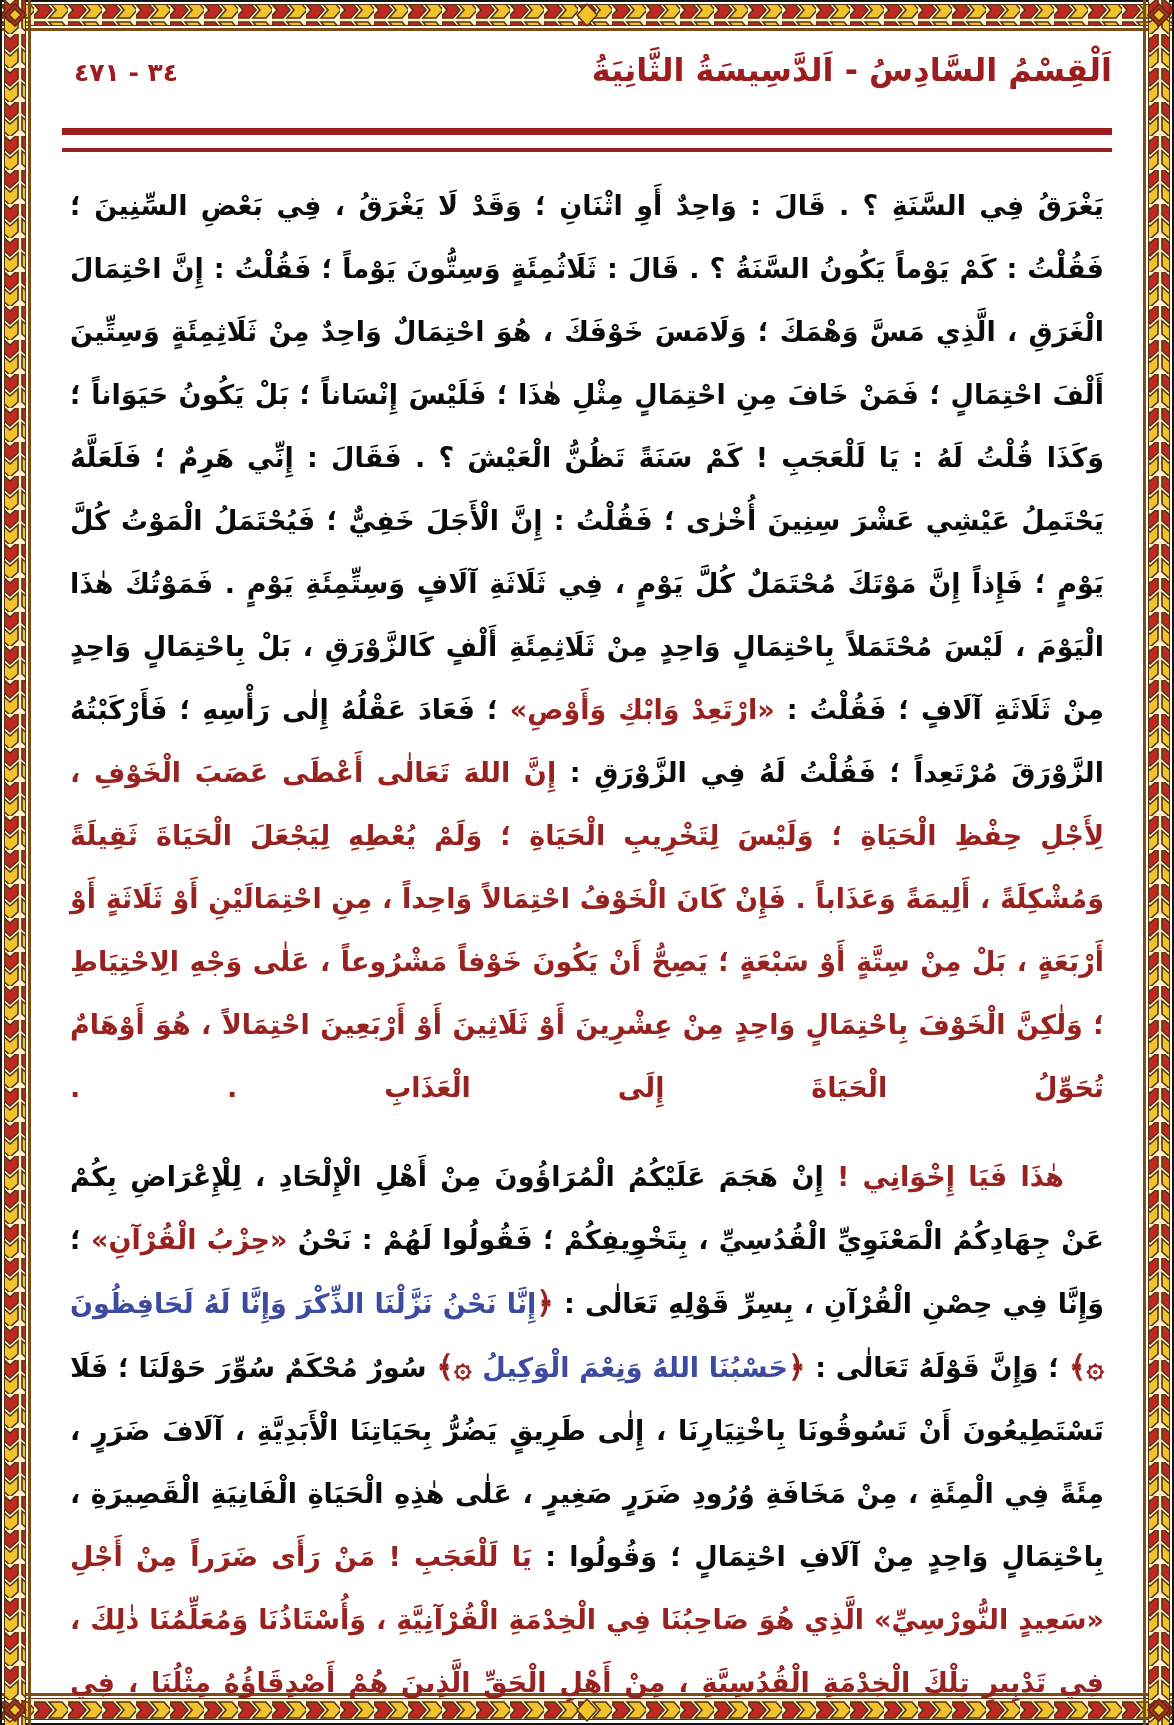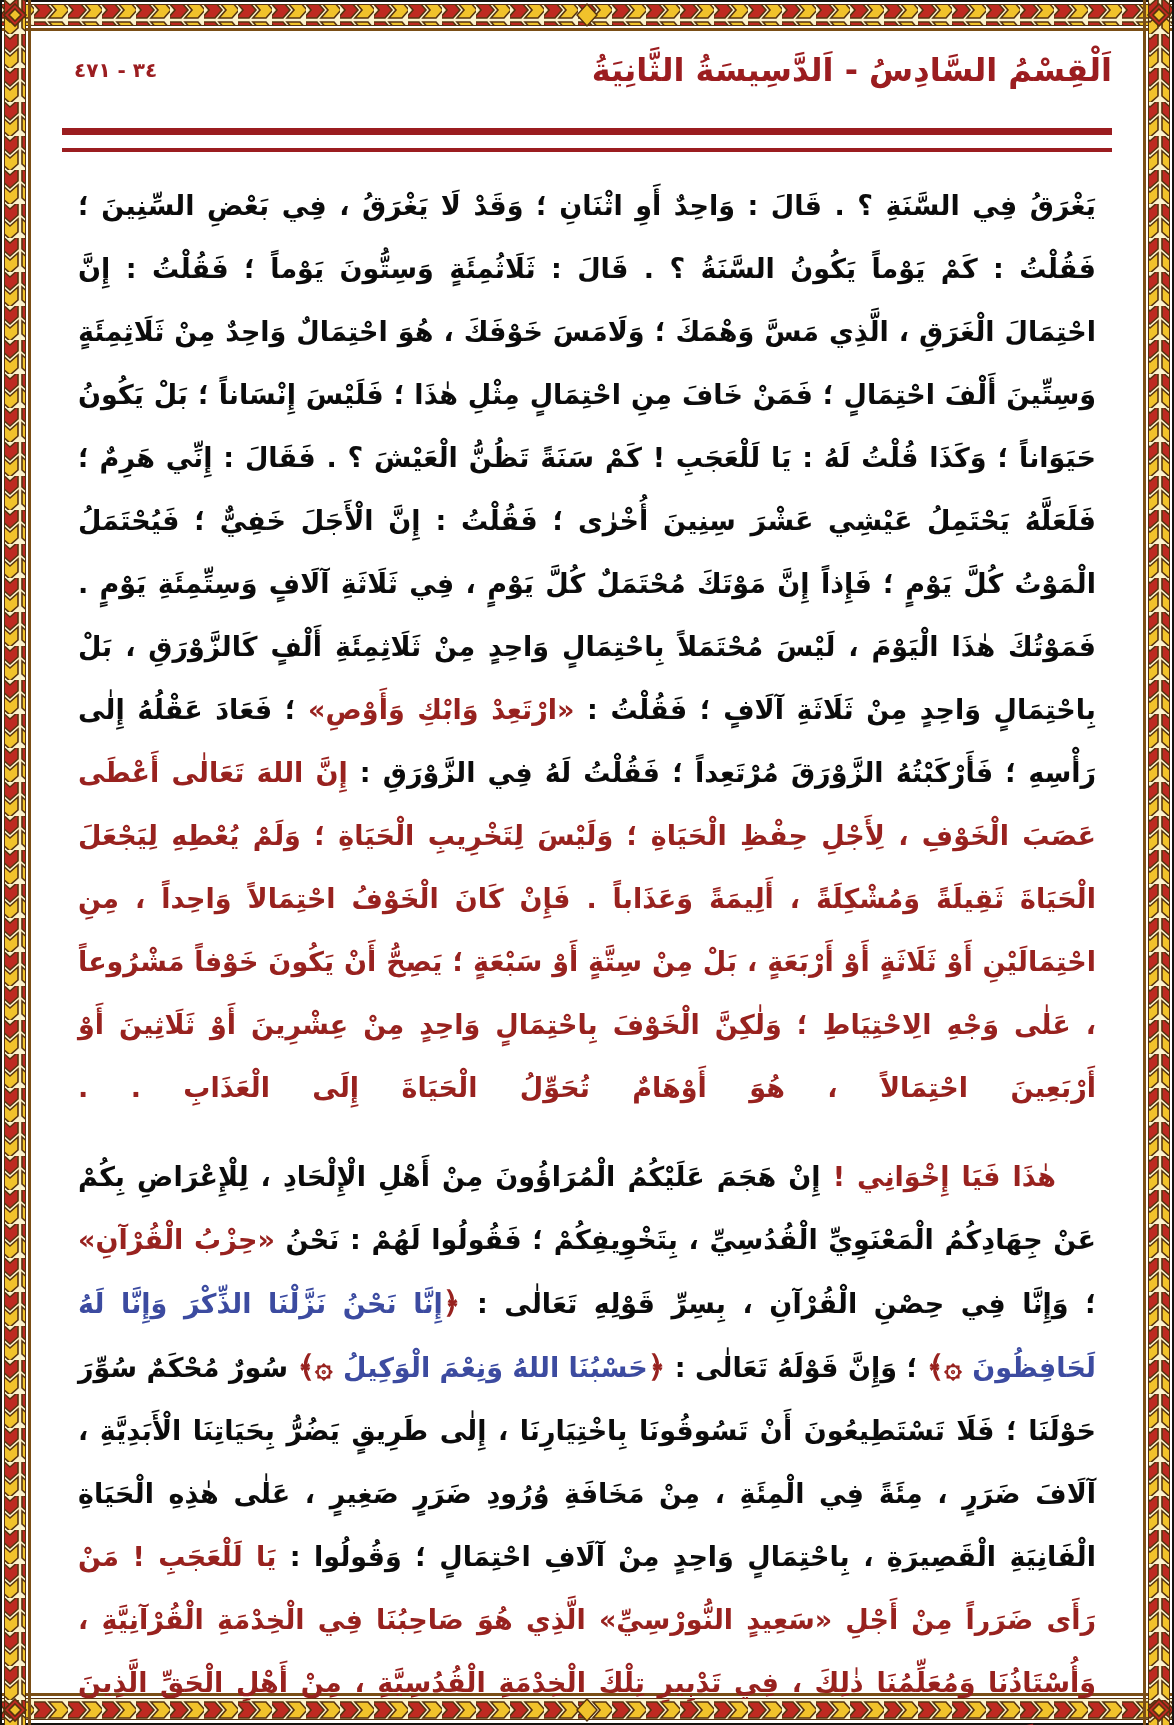--- a/index.html
+++ b/index.html
@@ -22,21 +22,21 @@
   }
   .border-svg{position:absolute;inset:0;pointer-events:none;}
   .content{
     position:absolute;
     top:42px;right:62px;left:62px;bottom:40px;
   }
   .header{position:relative;height:78px;}
   .page-number{
     position:absolute;left:12px;top:16px;
     color:var(--red);
-    font-size:20px;font-weight:bold;
+    font-size:25px;font-weight:bold;
     letter-spacing:1px;
     white-space:nowrap;
   }
   .page-title{
     margin:0;padding-top:6px;
     color:var(--red);
     font-size:32px;font-weight:bold;
     line-height:1.4;
   }
   .header-rule{
@@ -47,21 +47,21 @@
   }
   .body-text{
     margin-top:22px;
     color:var(--ink);
     font-size:27px;
     font-weight:bold;
     line-height:63px;
     text-align:justify;
     text-align-last:justify;
   }
-  .para{margin:16px;}
+  .para{margin:8px;}
   .para.indent{text-indent:40px;margin-top:26px;}
   .run-black{color:var(--ink);}
   .run-red{color:var(--body-red);}
   .run-blue{color:var(--blue);}
   .run-bracket{color:var(--body-red);font-size:30px;}
 </style>
 </head>
 <body>
 
 <div class="page">

